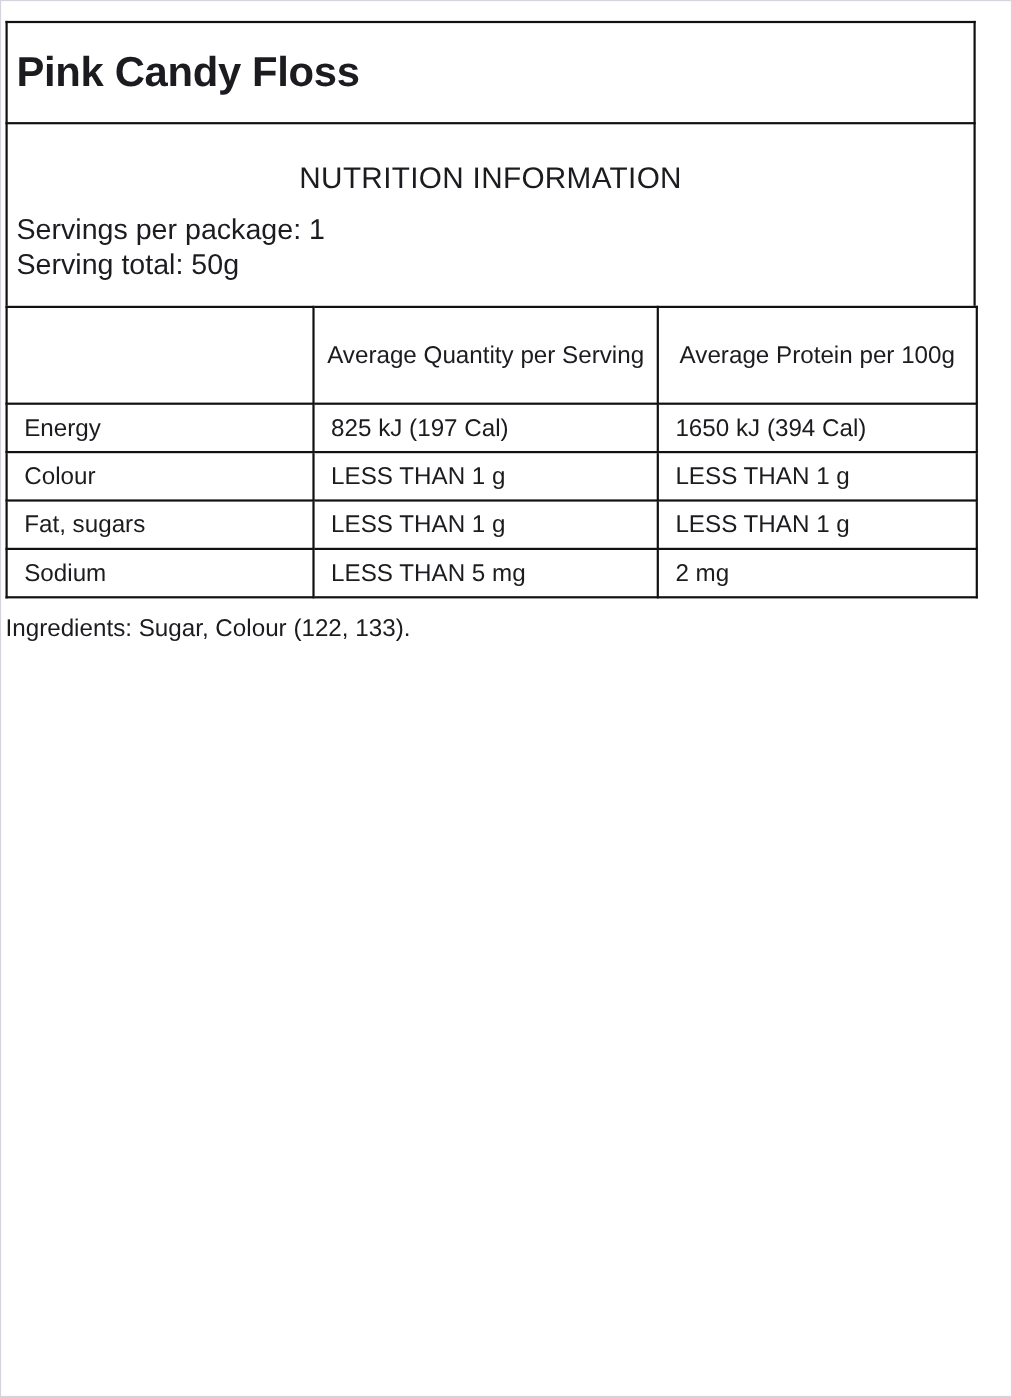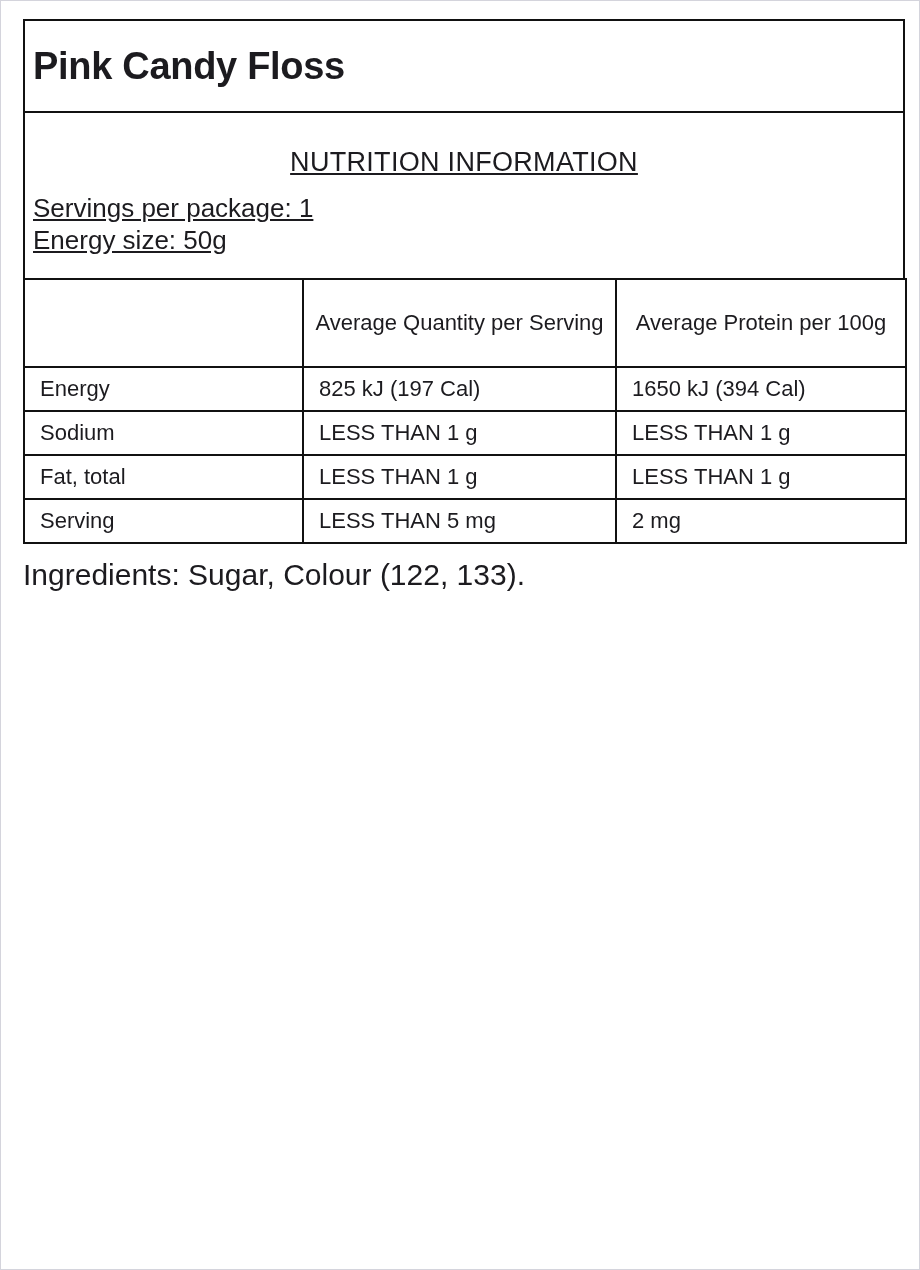--- a/index.html
+++ b/index.html
@@ -4,94 +4,93 @@
   <style>
     html, body { margin: 0; padding: 0; background: #ffffff; }
     body {
       width: 920px; height: 1270px; box-sizing: border-box;
       border: 1px solid #d4d4dc;
       font-family: "Liberation Sans", sans-serif;
       color: #1c1b1f;
       position: relative;
     }
     .label {
-      position: absolute; left: 22px; top: 18px; width: 882px;
+      position: absolute; left: 4px; top: 18px; width: 882px;
       box-sizing: border-box;
     }
     .title-box {
       border: 2px solid #111; border-bottom: none;
       height: 92px; box-sizing: border-box;
       display: flex; align-items: center; padding-left: 8px;
     }
     .title { font-size: 38px; font-weight: bold; letter-spacing: -0.3px; }
     .info-box {
       border: 2px solid #111; border-bottom: none;
       height: 167px; box-sizing: border-box; padding: 0 8px;
       position: relative;
-      text-decoration: underline;
     }
     .info-heading {
       text-align: center; font-size: 27px; margin-top: 34px; letter-spacing: 0.3px;
     }
     .servings { font-size: 26px; line-height: 32px; margin-top: 14px; }
     table {
       width: 100%; border-collapse: collapse; table-layout: fixed;
       font-size: 22px;
     }
     td, th { border: 2px solid #111; padding: 0 8px; vertical-align: middle; font-weight: normal; }
     col.c1 { width: 279px; } col.c2 { width: 313px; } col.c3 { width: 290px; }
     th { text-align: center; line-height: 36px; height: 86px; }
     tr.row td { height: 42px; padding-left: 15px; }
     tr.multi td { height: 86px; padding-top: 2px; }
     .line { line-height: 44px; }
     .indent { padding-left: 16px; }
-    .ingredients { font-size: 30px; margin-top: 14px; }
+    .ingredients { font-size: 22px; margin-top: 14px; }
   </style>
 </head>
 <body>
 
 <div class="label">
   <div class="title-box">
     <div class="title">Pink Candy Floss</div>
   </div>
   <div class="info-box">
     <div class="info-heading">NUTRITION INFORMATION</div>
     <div class="servings">
       <div>Servings per package: 1</div>
-      <div>Energy size: 50g</div>
+      <div>Serving total: 50g</div>
     </div>
   </div>
   <table>
     <colgroup>
         <col class="c1">
         <col class="c2">
         <col class="c3">
       </colgroup>
     <tbody>
         <tr>
       <th></th>
       <th>Average Quantity per Serving</th>
       <th>Average Protein per 100g</th>
     </tr>
     <tr class="row">
       <td>Energy</td>
       <td>825 kJ (197 Cal)</td>
       <td>1650 kJ (394 Cal)</td>
     </tr>
     <tr class="row">
-      <td>Sodium</td>
+      <td>Colour</td>
       <td>LESS THAN 1 g</td>
       <td>LESS THAN 1 g</td>
     </tr>
     <tr class="row">
-      <td>Fat, total</td>
+      <td>Fat, sugars</td>
       <td>LESS THAN 1 g</td>
       <td>LESS THAN 1 g</td>
     </tr>
     <tr class="row">
-      <td>Serving</td>
+      <td>Sodium</td>
       <td>LESS THAN 5 mg</td>
       <td>2 mg</td>
     </tr>
   </tbody>
     </table>
   <div class="ingredients">Ingredients: Sugar, Colour (122, 133).</div>
 </div>
 
 </body></html>

